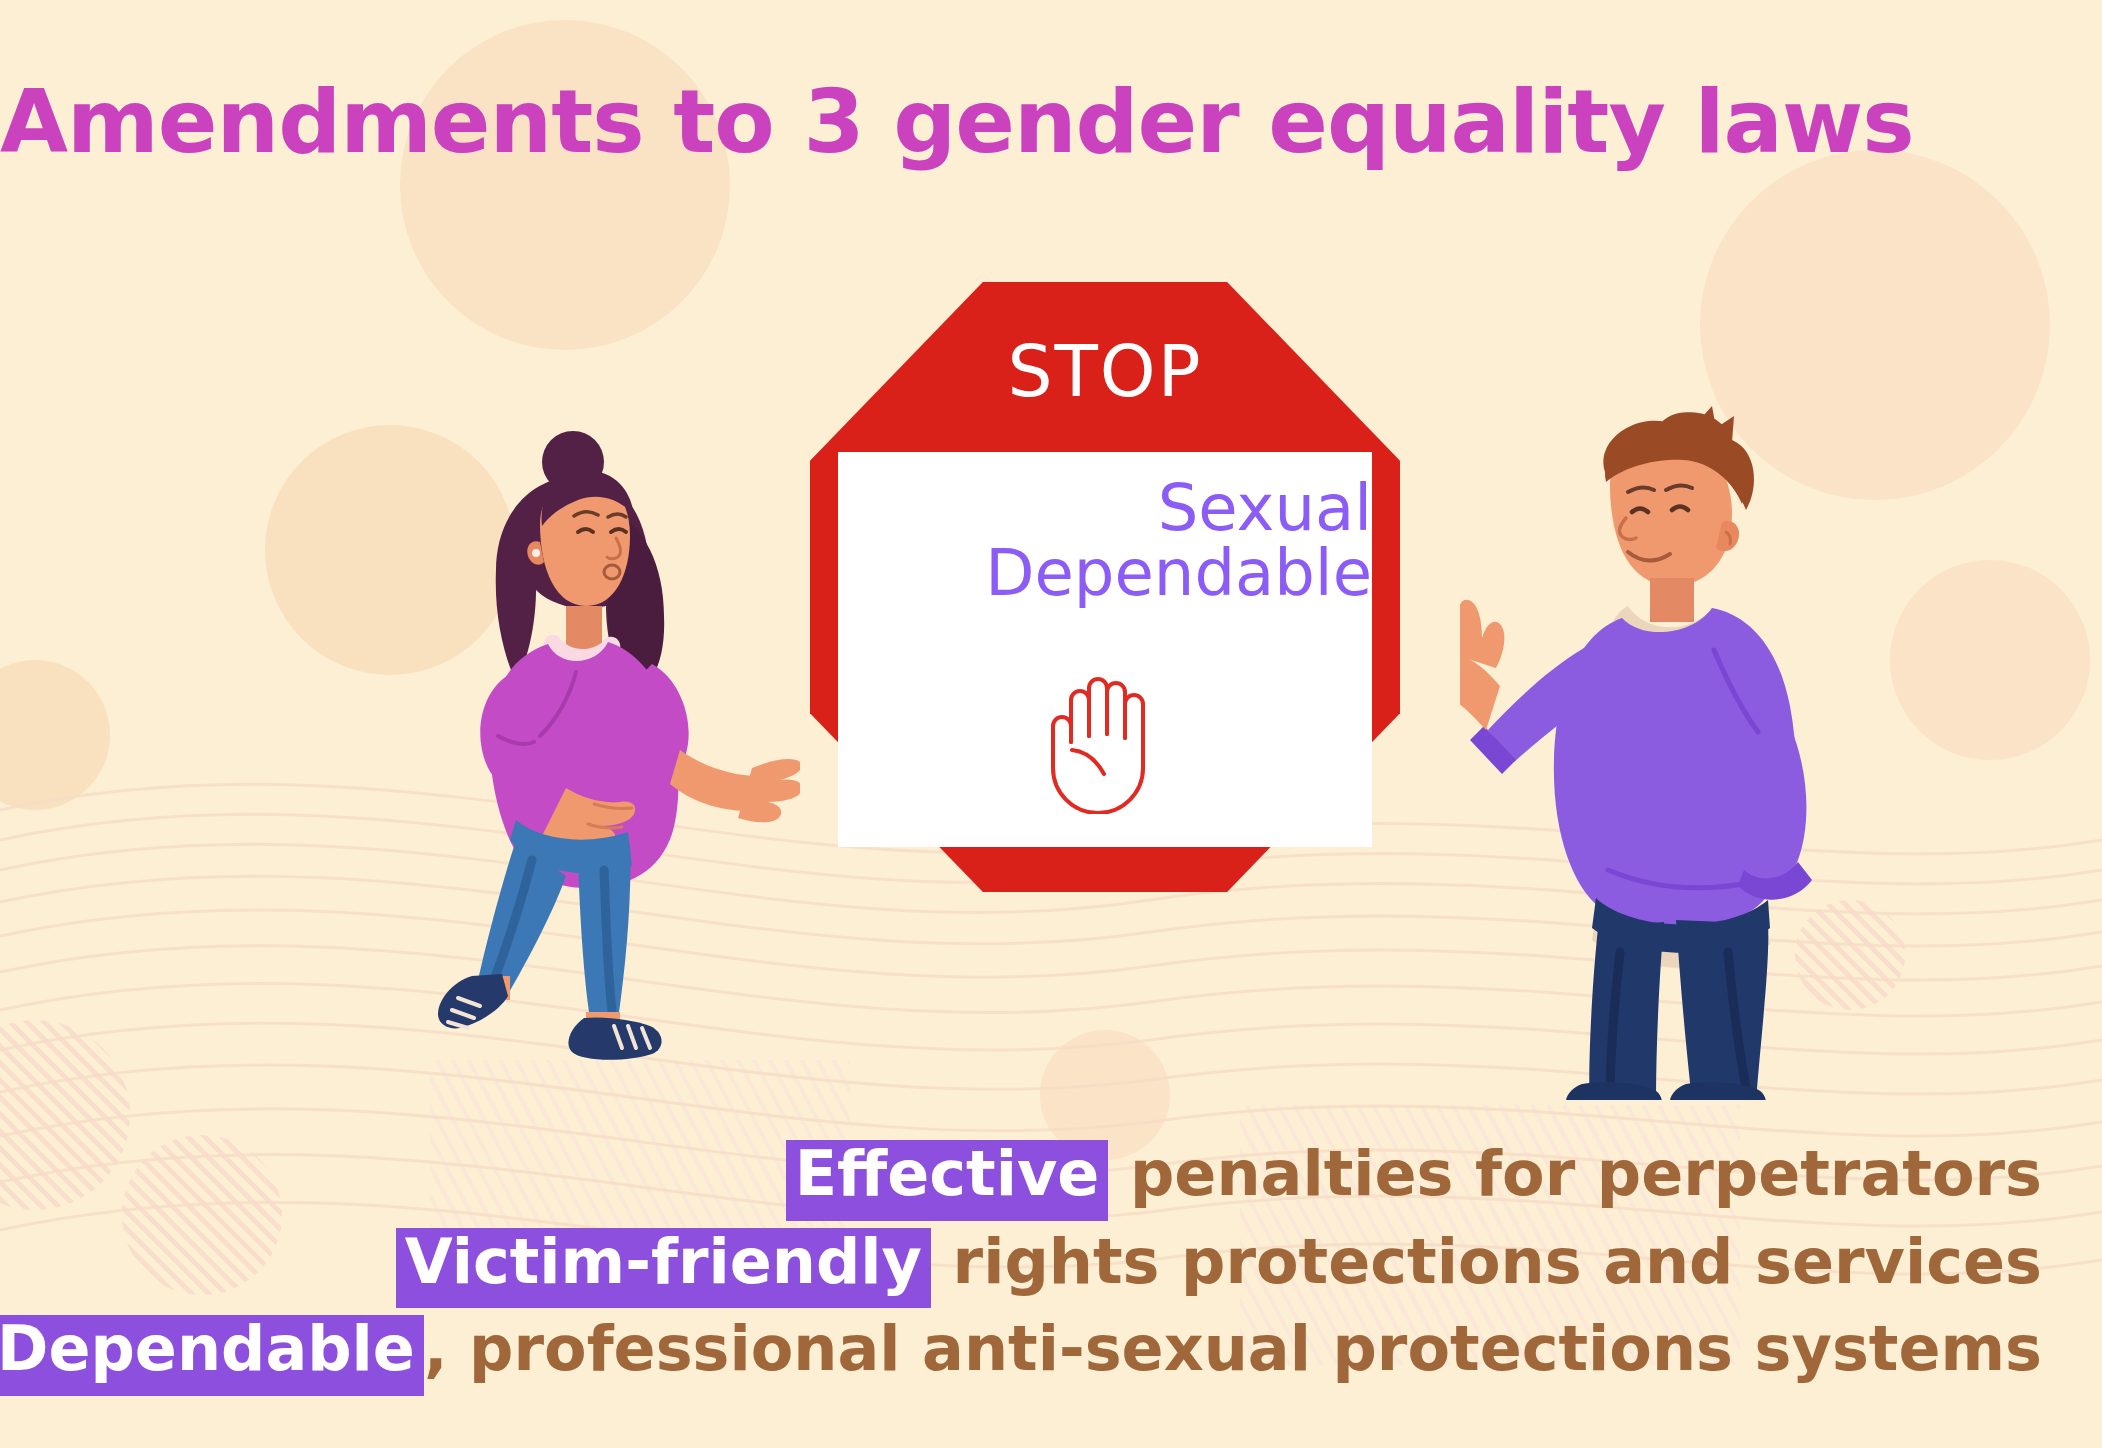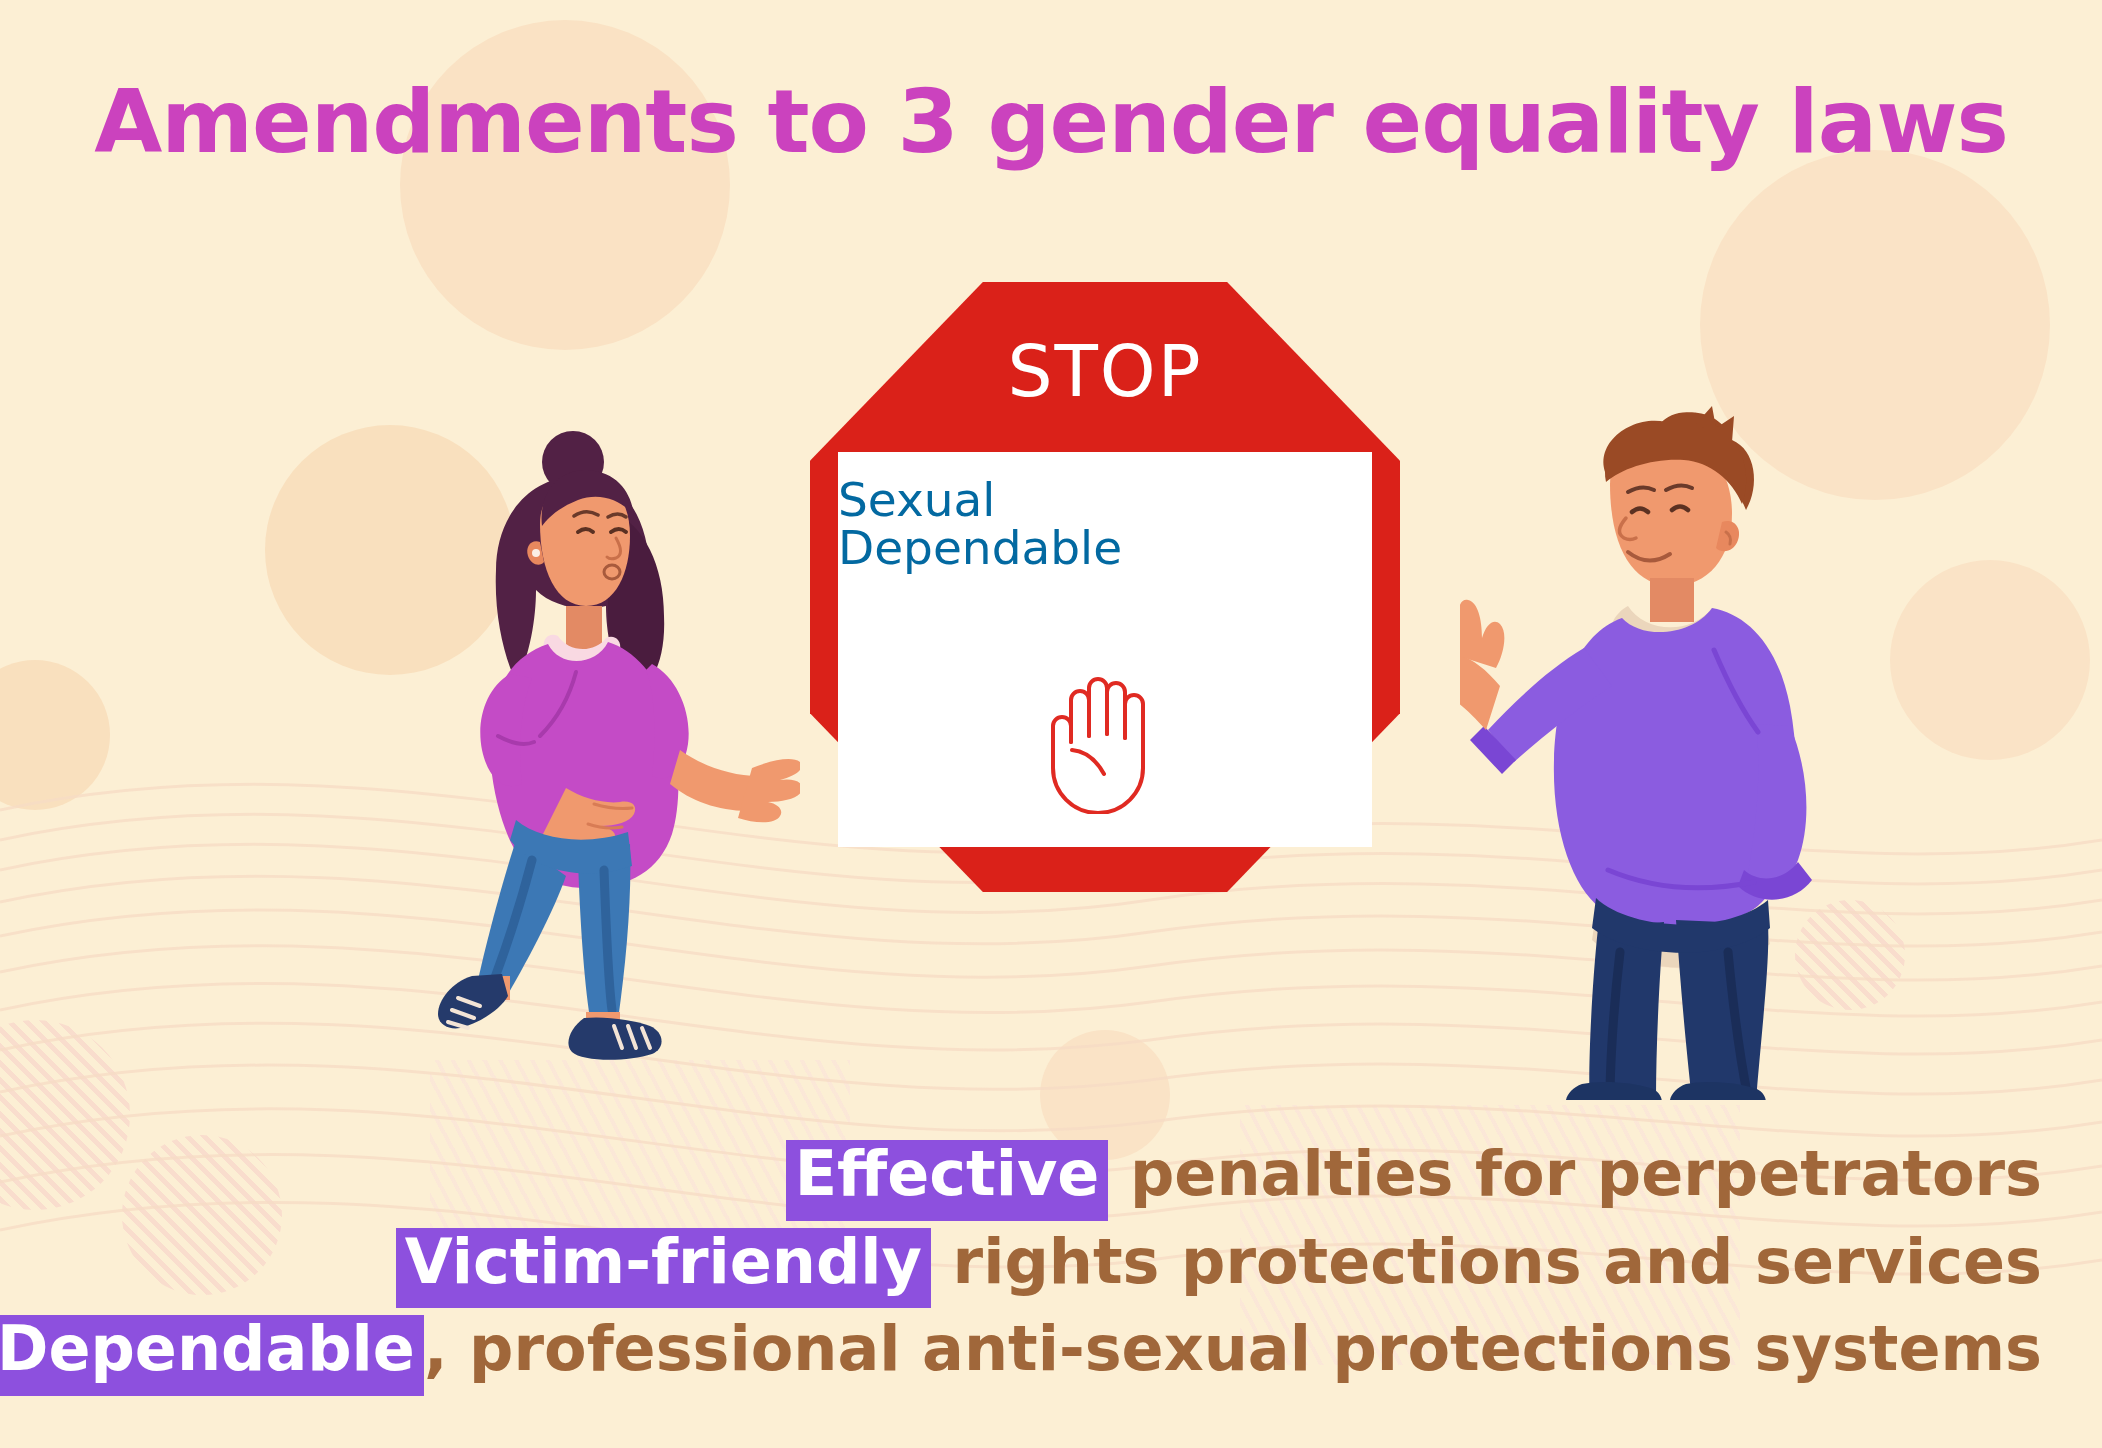--- a/index.html
+++ b/index.html
@@ -30,21 +30,21 @@
   .hatch.h4{left:1240px;top:1105px;width:500px;height:260px;border-radius:0;
     background:repeating-linear-gradient(62deg,#FBE6D8 0 4px,#FCEFD4 4px 14px);opacity:.85;}
   .hatch.h5{left:430px;top:1060px;width:420px;height:200px;border-radius:0;
     background:repeating-linear-gradient(62deg,#FBE6D8 0 4px,#FCEFD4 4px 14px);opacity:.8;}
 
   .waves{position:absolute;left:0;top:690px;width:2102px;height:620px;opacity:.75;}
 
   
   .title{
     position:absolute;left:0;top:78px;width:2102px;
-    text-align:center;
+    text-align:left;
     font-size:88px;line-height:1;
     font-weight:700;
     letter-spacing:-1px;
     color:#CB42BE;
     white-space:nowrap;
   }
 
   
   .signwrap{position:absolute;left:810px;top:282px;width:590px;height:610px;}
   .octagon{
@@ -57,22 +57,22 @@
     text-align:center;color:#ffffff;
     font-size:71px;font-weight:400;letter-spacing:2px;
     font-family:"DejaVu Sans","Liberation Sans",sans-serif;
   }
   .innerpanel{
     position:absolute;left:28px;top:170px;width:534px;height:395px;
     background:#ffffff;
   }
   .harass{
     position:absolute;left:0;top:24px;width:100%;
-    text-align:left;color:#0369a1;
-    font-size:47px;line-height:1.02;font-weight:400;
+    text-align:right;color:#8b5cf6;
+    font-size:64px;line-height:1.02;font-weight:400;
   }
   .handicon{position:absolute;left:50%;top:212px;transform:translateX(-50%);}
 
   
   .person{position:absolute;}
   .woman{left:380px;top:420px;}
   .man{left:1460px;top:400px;}
 
   
   .lines{

